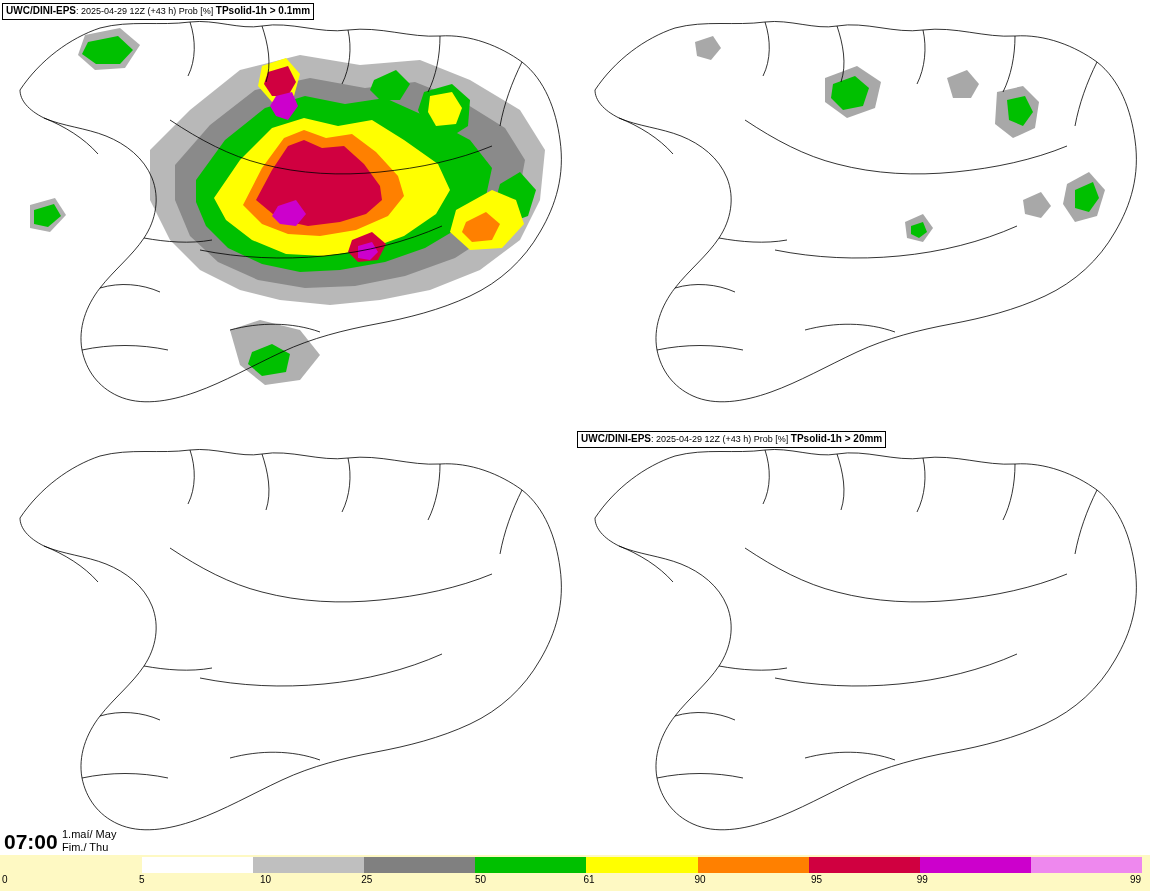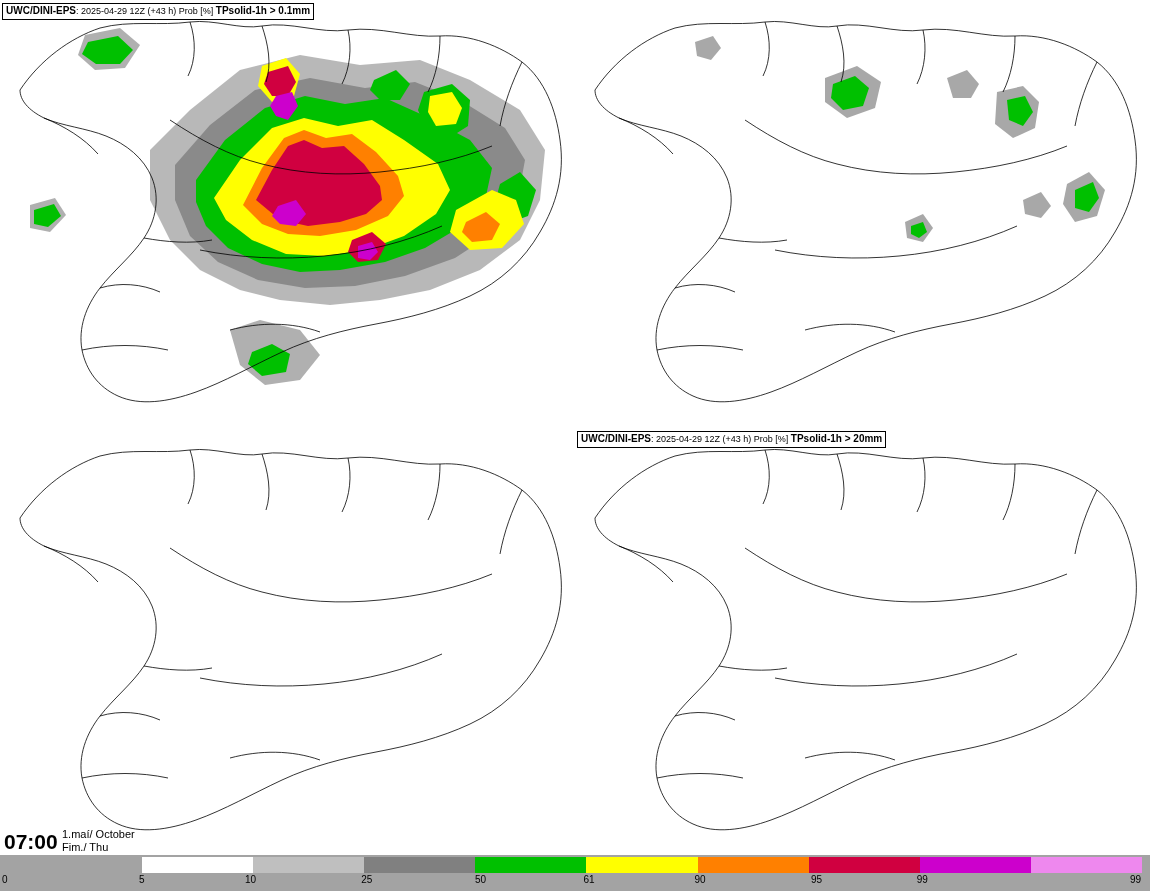--- a/index.html
+++ b/index.html
@@ -22,21 +22,21 @@
     padding:1px 3px 2px 3px;
     font-size:10px;line-height:11px;white-space:nowrap;z-index:5;
   }
   .t-model{font-weight:bold;font-size:10px;}
   .t-run{font-size:9px;}
   .t-var{font-weight:bold;font-size:10px;}
   .map-wrap{position:absolute;inset:0;}
   .map-svg{position:absolute;left:0;top:0;}
   
   .footer{
-    position:absolute;left:0;top:855px;width:1150px;height:36px;background:#a3a3a3;
+    position:absolute;left:0;top:855px;width:1150px;height:36px;background:#fef9c3;
   }
   .time-box{
     position:absolute;left:0;top:-25px;width:138px;height:40px;
   }
   .time-big{
     position:absolute;left:4px;top:0px;font-size:21px;font-weight:bold;letter-spacing:0px;
   }
   .time-date{
     position:absolute;left:62px;top:-2px;font-size:11px;line-height:13px;
   }
@@ -194,39 +194,39 @@
       <span class="t-model">UWC/DINI-EPS</span><span class="t-run">: 2025-04-29 12Z (+43 h) Prob [%] </span><span class="t-var">TPsolid-1h &gt; 20mm</span>
     </div>
   </div>
 
 </div>
 
 <div class="footer">
   <div class="time-box">
     <div class="time-big">07:00</div>
     <div class="time-date">
-      <div>1.maí/ October</div>
+      <div>1.maí/ May</div>
       <div>Fim./ Thu</div>
     </div>
   </div>
   <div class="cbar" id="cbar">
       <div style="flex: 1 1 0px; background: rgb(255, 255, 255);"></div>
       <div style="flex: 1 1 0px; background: rgb(191, 191, 191);"></div>
       <div style="flex: 1 1 0px; background: rgb(128, 128, 128);"></div>
       <div style="flex: 1 1 0px; background: rgb(0, 192, 0);"></div>
       <div style="flex: 1 1 0px; background: rgb(255, 255, 0);"></div>
       <div style="flex: 1 1 0px; background: rgb(255, 128, 0);"></div>
       <div style="flex: 1 1 0px; background: rgb(208, 0, 64);"></div>
       <div style="flex: 1 1 0px; background: rgb(204, 0, 204);"></div>
       <div style="flex: 1 1 0px; background: rgb(238, 136, 238);"></div>
     </div>
   <div class="cticks" id="cticks">
       <span style="left: 2px;">0</span>
       <span style="left: 139px;">5</span>
-      <span style="left: 245px; text-align: center;">10</span>
+      <span style="left: 260px; text-align: center;">10</span>
       <span style="left: 361.222px;">25</span>
       <span style="left: 475px;">50</span>
       <span style="left: 583.444px;">61</span>
       <span style="left: 694.556px;">90</span>
       <span style="left: 811px;">95</span>
       <span style="left: 916.778px;">99</span>
       <span style="left: 1130px;">99</span>
     </div>
 </div>
 

